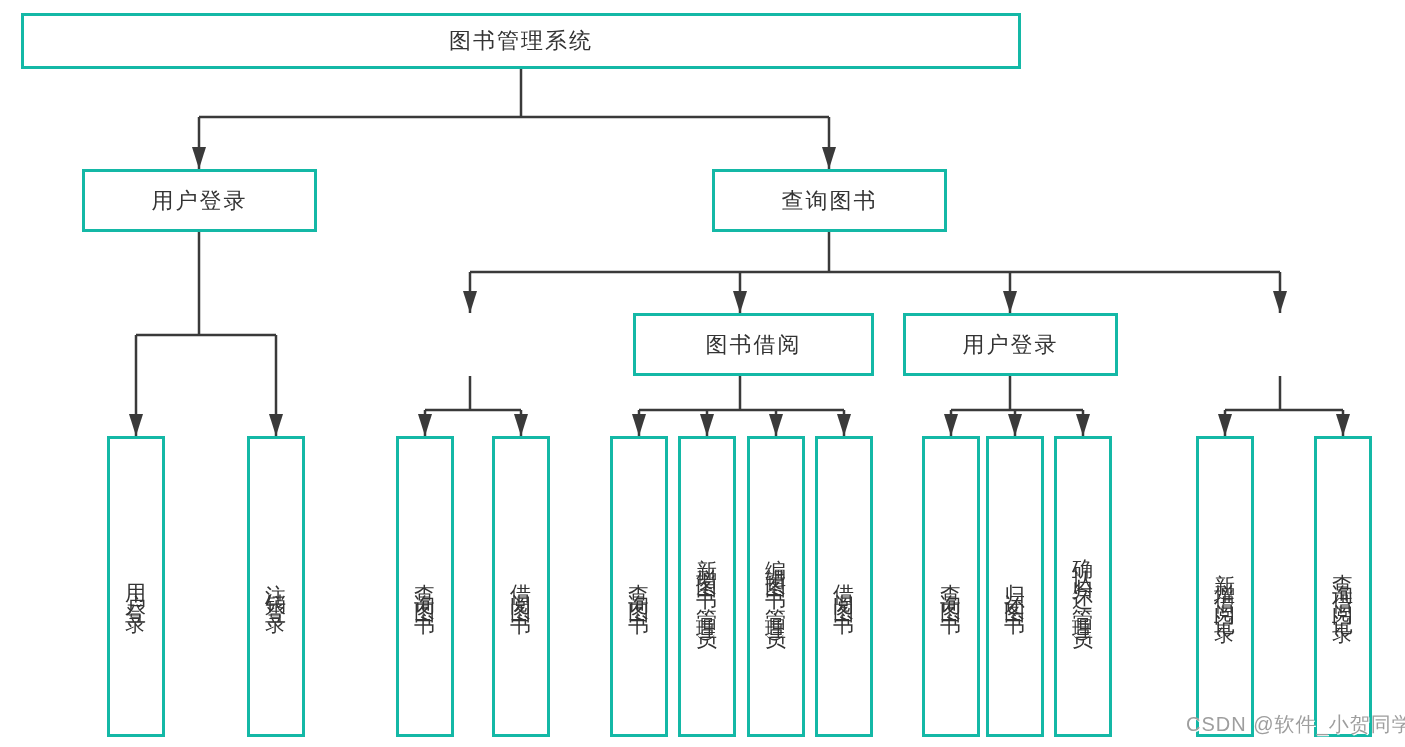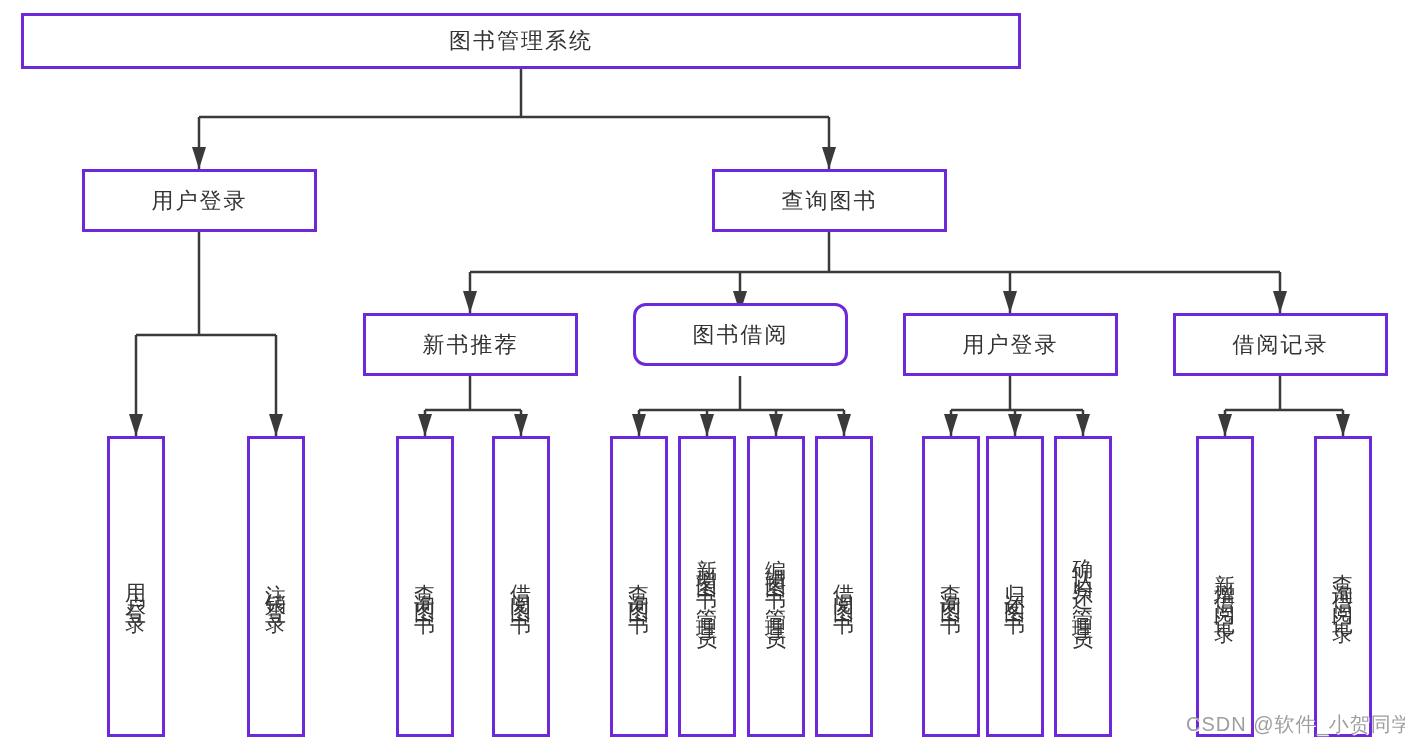--- a/index.html
+++ b/index.html
@@ -13,21 +13,21 @@
   }
   #connectors {
     position: absolute;
     left: 0; top: 0;
     width: 1405px; height: 747px;
     z-index: 1;
   }
   .node {
     position: absolute;
     background: #ffffff;
-    border: 3px solid #6d28d9;
+    border: 3px solid #14b8a6;
     box-sizing: border-box;
     display: flex;
     align-items: center;
     justify-content: center;
     color: #333333;
     font-size: 22px;
     letter-spacing: 2px;
     z-index: 2;
     white-space: nowrap;
   }
@@ -39,21 +39,21 @@
     line-height: 1;
     white-space: normal;
   }
   
   .n-root  { left: 21px;  top: 13px;  width: 1000px; height: 56px; }
   
   .n-l1a   { left: 82px;  top: 169px; width: 235px;  height: 63px; }
   .n-l1b   { left: 712px; top: 169px; width: 235px;  height: 63px; }
   
   .n-l2a   { left: 363px;  top: 313px; width: 215px; height: 63px; }
-  .n-l2b   { left: 633px;  top: 303px; width: 215px; height: 63px; border-radius: 13px; }
+  .n-l2b   { left: 633px;  top: 313px; width: 241px; height: 63px; }
   .n-l2c   { left: 903px;  top: 313px; width: 215px; height: 63px; }
   .n-l2d   { left: 1173px; top: 313px; width: 215px; height: 63px; }
   
   .leaf { top: 436px; width: 58px; height: 301px; }
   .lf1  { left: 107px; }
   .lf2  { left: 247px; }
   .lf3  { left: 396px; }
   .lf4  { left: 492px; }
   .lf5  { left: 610px; }
   .lf6  { left: 678px; }
@@ -168,24 +168,22 @@
       <polygon points="1218,414 1232,414 1225,436"></polygon>
       <polygon points="1336,414 1350,414 1343,436"></polygon>
     </g>
   </svg>
 
   <div class="node n-root">图书管理系统</div>
 
   <div class="node n-l1a">用户登录</div>
   <div class="node n-l1b">查询图书</div>
 
-  <div class="node n-l2a">新书推荐</div>
   <div class="node n-l2b">图书借阅</div>
   <div class="node n-l2c">用户登录</div>
-  <div class="node n-l2d">借阅记录</div>
 
   <div class="node vnode leaf lf1">用户登录</div>
   <div class="node vnode leaf lf2">注销登录</div>
 
   <div class="node vnode leaf lf3">查询图书</div>
   <div class="node vnode leaf lf4">借阅图书</div>
 
   <div class="node vnode leaf lf5">查询图书</div>
   <div class="node vnode leaf lf6">新增图书（管理员）</div>
   <div class="node vnode leaf lf7">编辑图书（管理员）</div>

